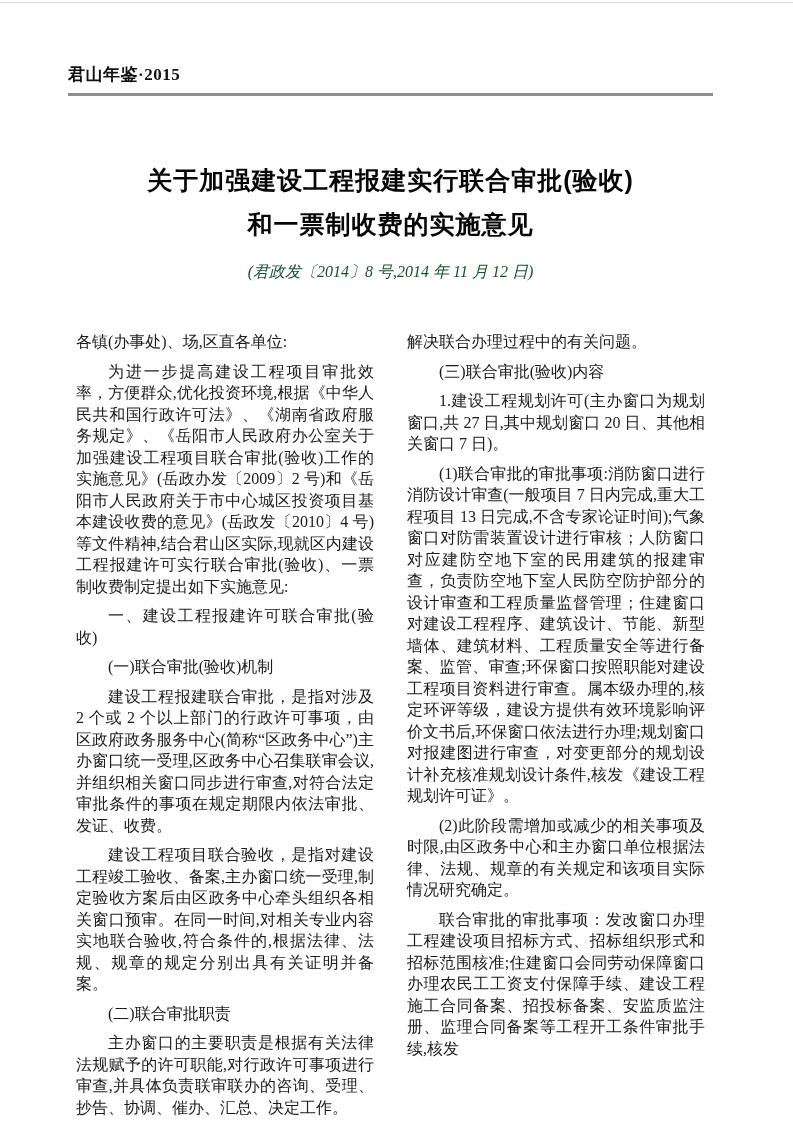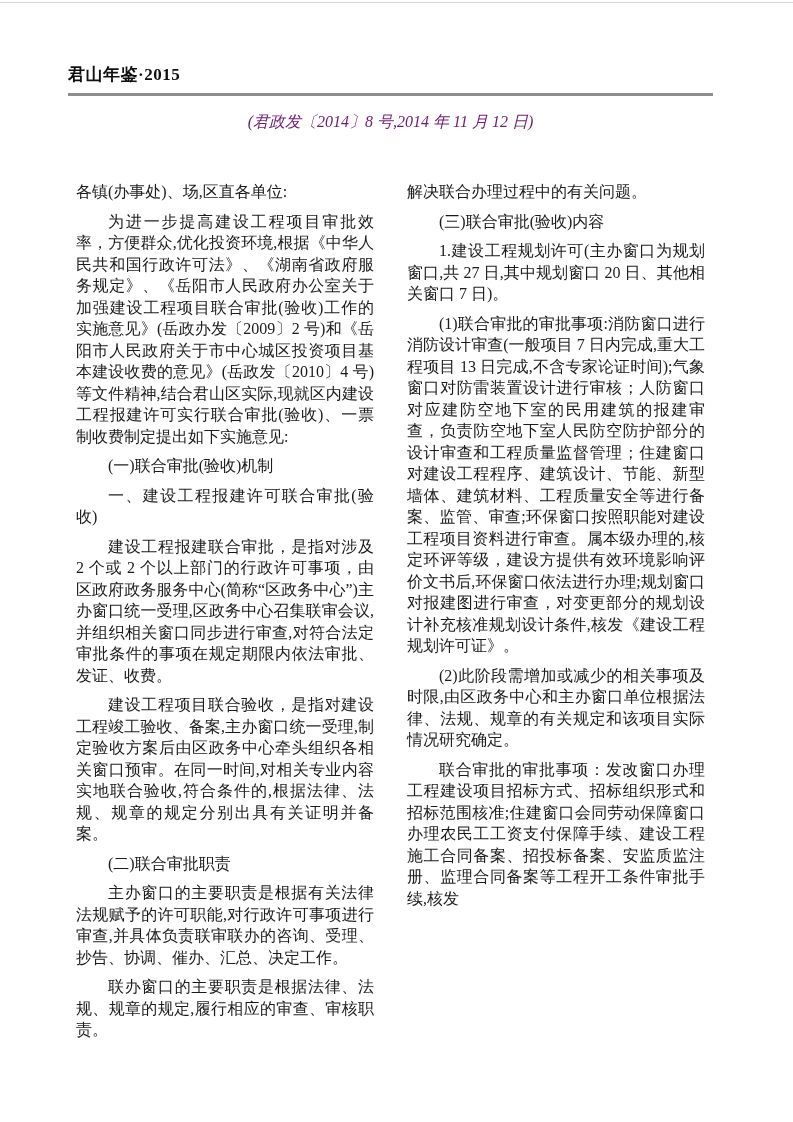--- a/index.html
+++ b/index.html
@@ -28,21 +28,21 @@
     font-family:"Liberation Sans","DejaVu Sans",sans-serif;
     font-size:25px; font-weight:700; line-height:44px; letter-spacing:1px;
     color:#060606;
   }
   .title-line { display:block; }
   .doc-subtitle {
     margin-top:16px;
     text-align:center;
     font-style:italic;
     font-size:16px;
-    color:#701a75;
+    color:#14532d;
   }
   .columns {
     margin-top:40px;
     display:flex;
     gap:17px;
   }
   .column {
     width:321px;
     font-size:16px;
     line-height:21.5px;
@@ -57,29 +57,33 @@
 <body>
 
 <div class="page">
   <div class="top-edge"></div>
 
   <div class="running-header">
     <span>君山年鉴·2015</span>
   </div>
   <div class="header-rule"></div>
 
+  <h1 class="doc-title">
+    <span class="title-line">关于加强建设工程报建实行联合审批(验收)</span>
+    <span class="title-line">和一票制收费的实施意见</span>
+  </h1>
 
   <div class="doc-subtitle">(君政发〔2014〕8 号,2014 年 11 月 12 日)</div>
 
   <div class="columns">
     <div class="column">
         <p class="noindent">各镇(办事处)、场,区直各单位:</p>
         <p>为进一步提高建设工程项目审批效率，方便群众,优化投资环境,根据《中华人民共和国行政许可法》、《湖南省政府服务规定》、《岳阳市人民政府办公室关于加强建设工程项目联合审批(验收)工作的实施意见》(岳政办发〔2009〕2 号)和《岳阳市人民政府关于市中心城区投资项目基本建设收费的意见》(岳政发〔2010〕4 号)等文件精神,结合君山区实际,现就区内建设工程报建许可实行联合审批(验收)、一票制收费制定提出如下实施意见:</p>
+        <p>一、建设工程报建许可联合审批(验收)</p>
         <p>(一)联合审批(验收)机制</p>
-        <p>一、建设工程报建许可联合审批(验收)</p>
         <p>建设工程报建联合审批，是指对涉及 2 个或 2 个以上部门的行政许可事项，由区政府政务服务中心(简称“区政务中心”)主办窗口统一受理,区政务中心召集联审会议,并组织相关窗口同步进行审查,对符合法定审批条件的事项在规定期限内依法审批、发证、收费。</p>
         <p>建设工程项目联合验收，是指对建设工程竣工验收、备案,主办窗口统一受理,制定验收方案后由区政务中心牵头组织各相关窗口预审。在同一时间,对相关专业内容实地联合验收,符合条件的,根据法律、法规、规章的规定分别出具有关证明并备案。</p>
         <p>(二)联合审批职责</p>
         <p>主办窗口的主要职责是根据有关法律法规赋予的许可职能,对行政许可事项进行审查,并具体负责联审联办的咨询、受理、抄告、协调、催办、汇总、决定工作。</p>
         <p>联办窗口的主要职责是根据法律、法规、规章的规定,履行相应的审查、审核职责。</p>
       </div>
     <div class="column">
         <p class="noindent">解决联合办理过程中的有关问题。</p>
         <p>(三)联合审批(验收)内容</p>
         <p>1.建设工程规划许可(主办窗口为规划窗口,共 27 日,其中规划窗口 20 日、其他相关窗口 7 日)。</p>

